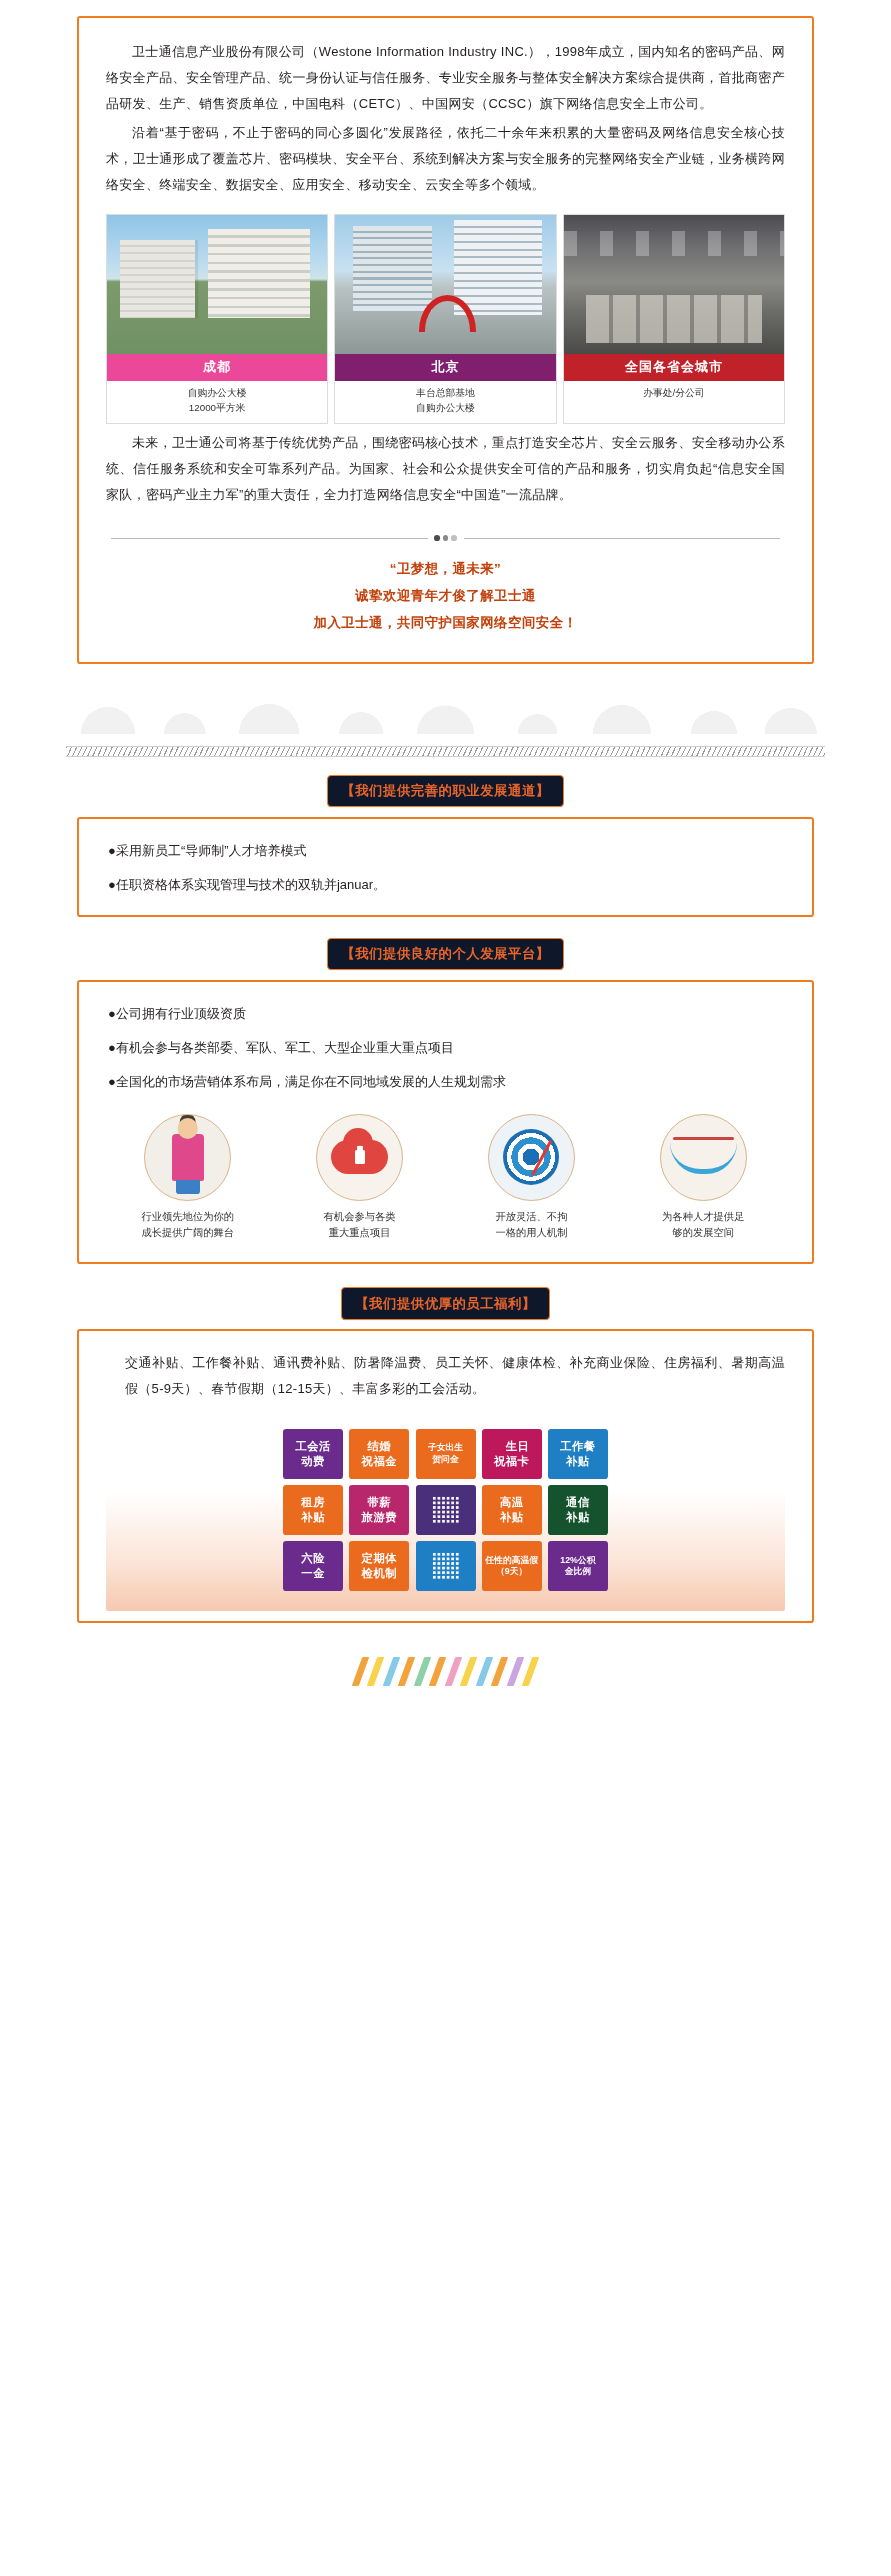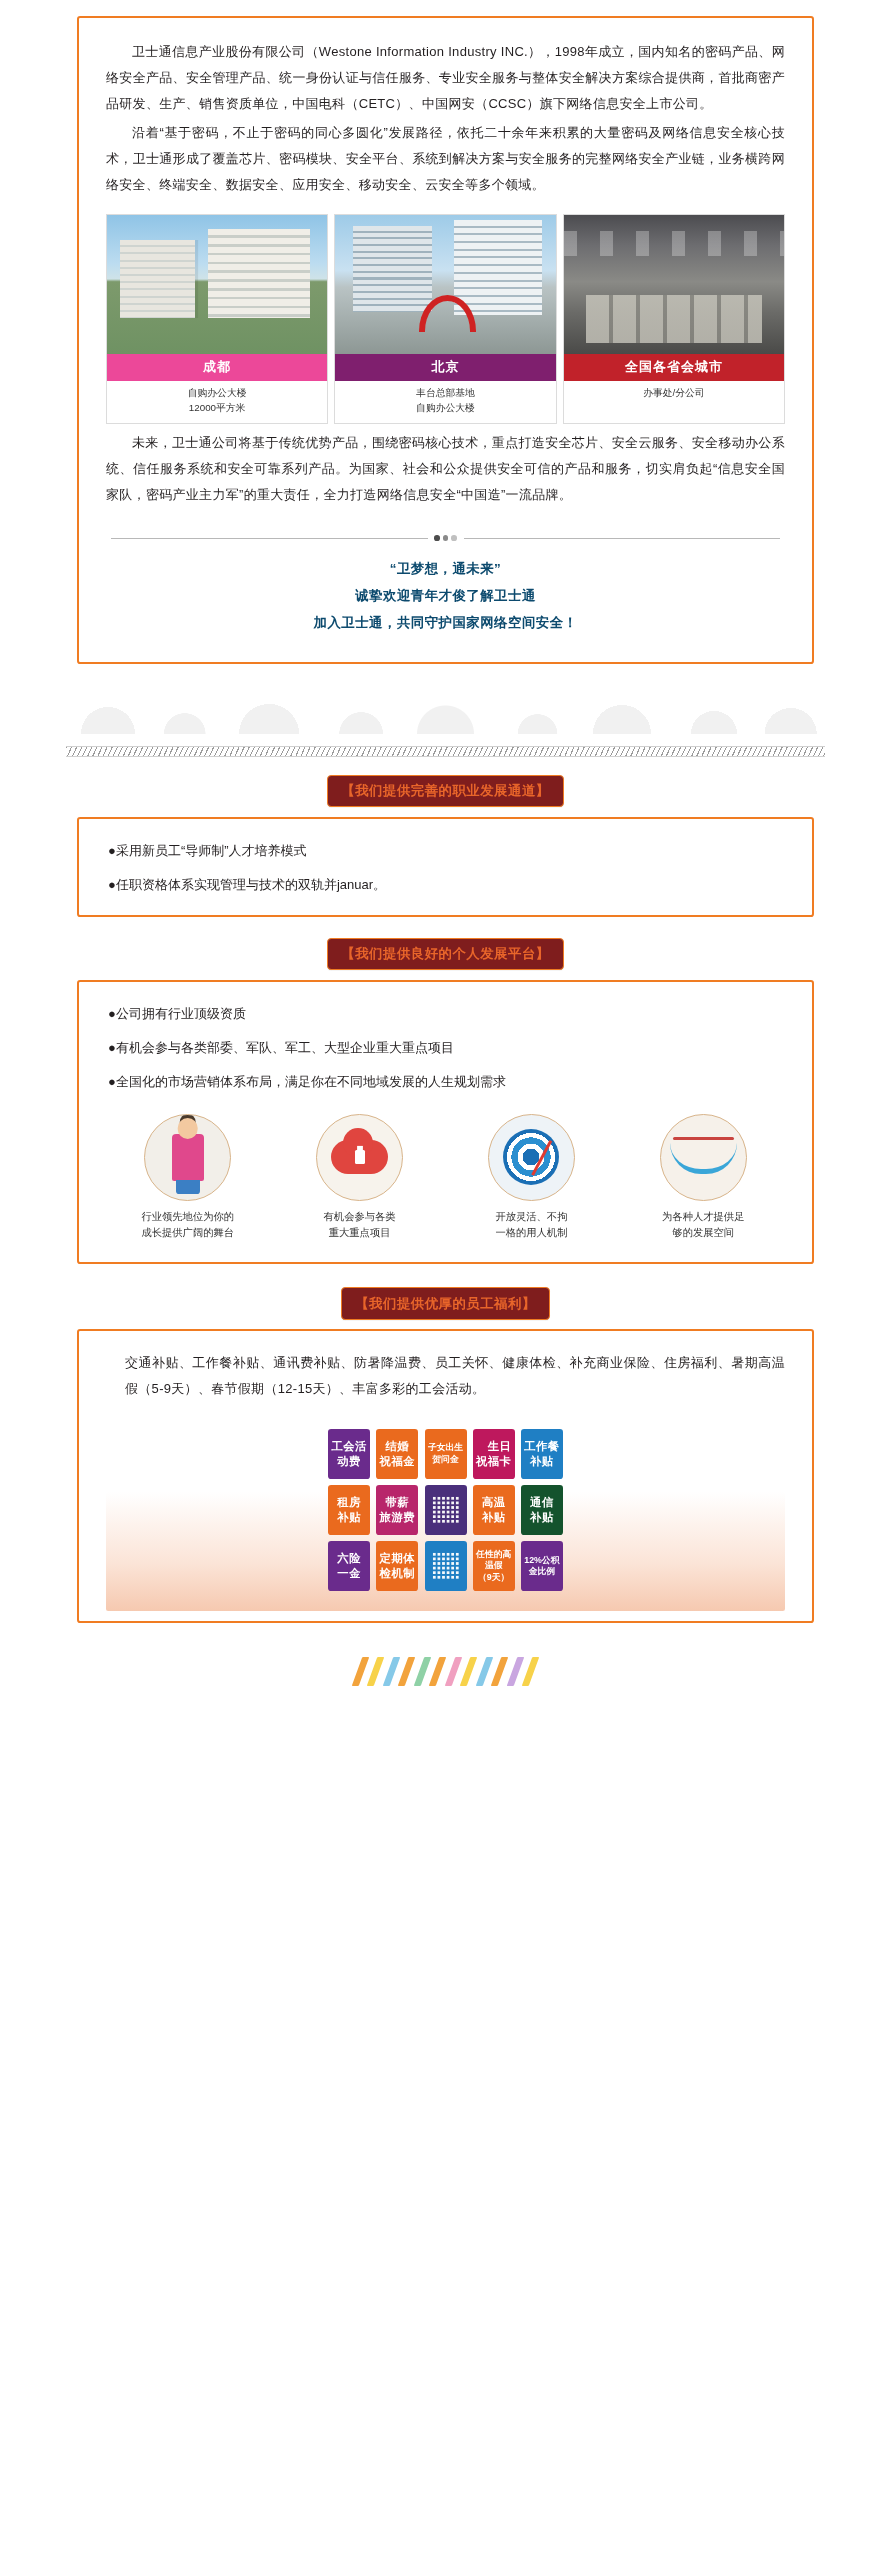--- a/index.html
+++ b/index.html
@@ -168,21 +168,21 @@
     width: 5.7px; height: 5.7px;
     border-radius: 50%;
     background: #4d4d4d;
     display: inline-block;
   }
   .divider .dots i:nth-child(2){ background:#8a8a8a; }
   .divider .dots i:nth-child(3){ background:#c0c0c0; }
 
   .slogan {
     text-align: center;
-    color: #0c4a6e;
+    color: #c2410c;
     font-weight: bold;
     font-size: 13.4px;
     line-height: 2.0;
     letter-spacing: 0.5px;
   }
 
   
   .cloud-band {
     height: 62px;
     margin: 20.6px 0 0 0;
@@ -214,21 +214,21 @@
 
   
   .chip-wrap {
     display: flex;
     justify-content: center;
     margin: 17.5px 0 9.3px 0;
   }
   .chip {
     border: 1.5px solid #F07C22;
     border-radius: 4.1px;
-    background: #7f1d1d;
+    background: #0f172a;
     color: #E8652A;
     font-weight: bold;
     font-size: 13.4px;
     letter-spacing: 0.5px;
     padding: 6.2px 13.4px;
     box-shadow: 0 1px 0 rgba(0,0,0,.04);
   }
 
   
   .bullets { margin: 2.1px 0 0 0; }
@@ -365,21 +365,21 @@
     border-radius: 2.1px;
   }
   .tile-rows { position: relative; z-index: 2; }
   .tile-row {
     display: flex;
     justify-content: center;
     gap: 6.2px;
     margin-bottom: 6.2px;
   }
   .tile {
-    width: 42px; height: 50px;
+    width: 60px; height: 50px;
     border-radius: 3.1px;
     color: #fff;
     font-size: 11.3px;
     font-weight: bold;
     line-height: 1.3;
     display: flex;
     align-items: center;
     justify-content: center;
     text-align: center;
     padding: 3.1px;

